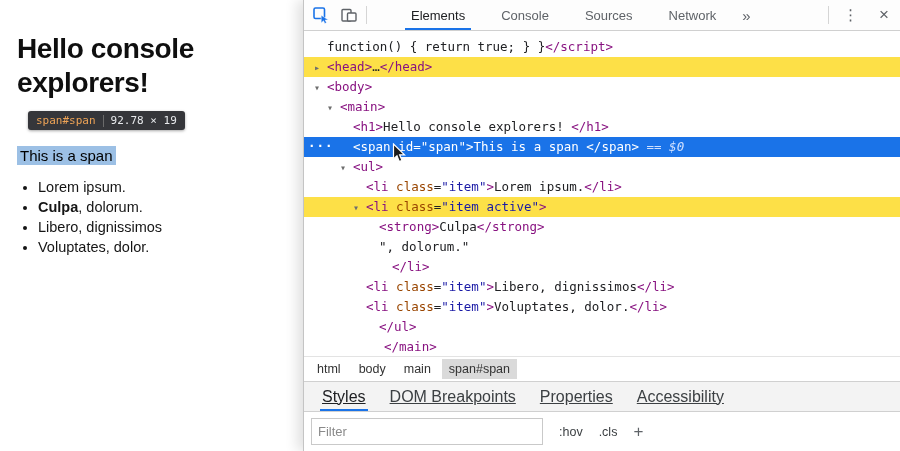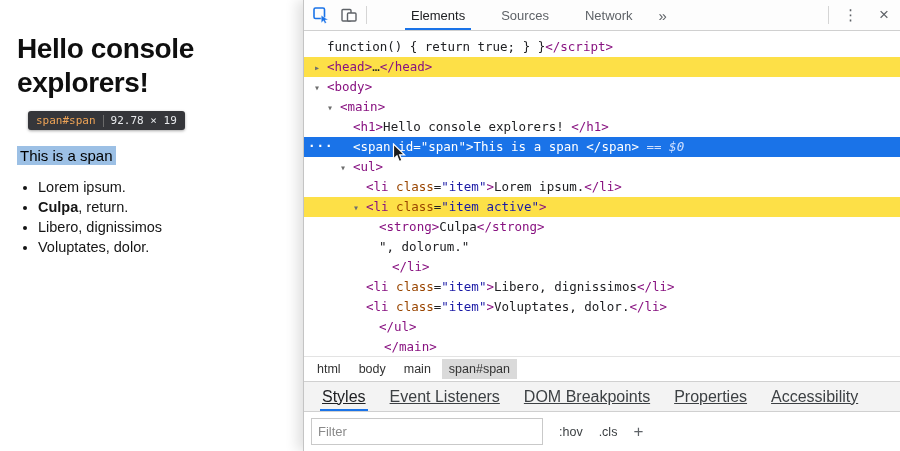--- a/index.html
+++ b/index.html
@@ -108,21 +108,21 @@
   <div class="page">
     <h1>Hello console explorers!</h1>
     <div class="tooltip">
       <span class="tt-sel">span#span</span>
       <span class="tt-div"></span>
       <span class="tt-dim">92.78 × 19</span>
     </div>
     <div class="hl">This is a span</div>
     <ul class="plist" id="plist">
         <li><span>Lorem ipsum.</span></li>
-        <li><strong>Culpa</strong><span>, return.</span></li>
+        <li><strong>Culpa</strong><span>, dolorum.</span></li>
         <li><span>Libero, dignissimos</span></li>
         <li><span>Voluptates, dolor.</span></li>
       </ul>
   </div>
 
   <div class="devtools">
 
     <div class="dt-toolbar">
       <span class="tb-icon">
         <svg width="17" height="17" viewBox="0 0 17 17">
@@ -132,20 +132,21 @@
       </span>
       <span class="tb-icon">
         <svg width="16" height="16" viewBox="0 0 16 16">
           <rect x="1" y="2.5" width="9" height="11.5" rx="1" fill="#fff" stroke="#5f6368" stroke-width="1.4"></rect>
           <rect x="6.5" y="6" width="8.5" height="8" rx="1" fill="#fff" stroke="#5f6368" stroke-width="1.4"></rect>
         </svg>
       </span>
       <span class="vsep"></span>
       <div class="dt-tabs" id="dt-tabs">
           <span class="dt-tab active">Elements</span>
+          <span class="dt-tab">Console</span>
           <span class="dt-tab">Sources</span>
           <span class="dt-tab">Network</span>
         </div>
       <span class="tb-more">»</span>
       <div class="spacer"></div>
       <span class="vsep"></span>
       <span class="tb-menu">⋮</span>
       <span class="tb-close">×</span>
     </div>
 
@@ -170,21 +171,20 @@
 
     <div class="breadcrumb" id="breadcrumb">
         <span class="crumb">html</span>
         <span class="crumb">body</span>
         <span class="crumb">main</span>
         <span class="crumb selected">span#span</span>
       </div>
 
     <div class="panel-tabs" id="panel-tabs">
         <span class="ptab active">Styles</span>
-        <span class="ptab">Event Listeners</span>
         <span class="ptab">DOM Breakpoints</span>
         <span class="ptab">Properties</span>
         <span class="ptab">Accessibility</span>
       </div>
 
     <div class="filter-bar">
       <input class="filter-input" placeholder="Filter" style="">
       <span class="toggle">:hov</span>
       <span class="toggle">.cls</span>
       <span class="plus">+</span>

